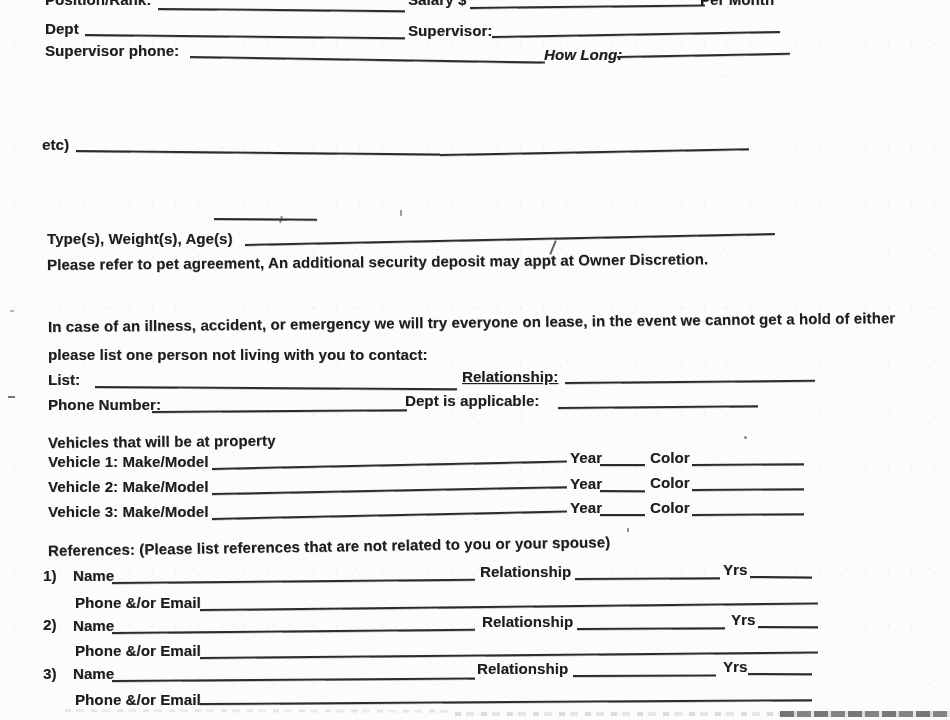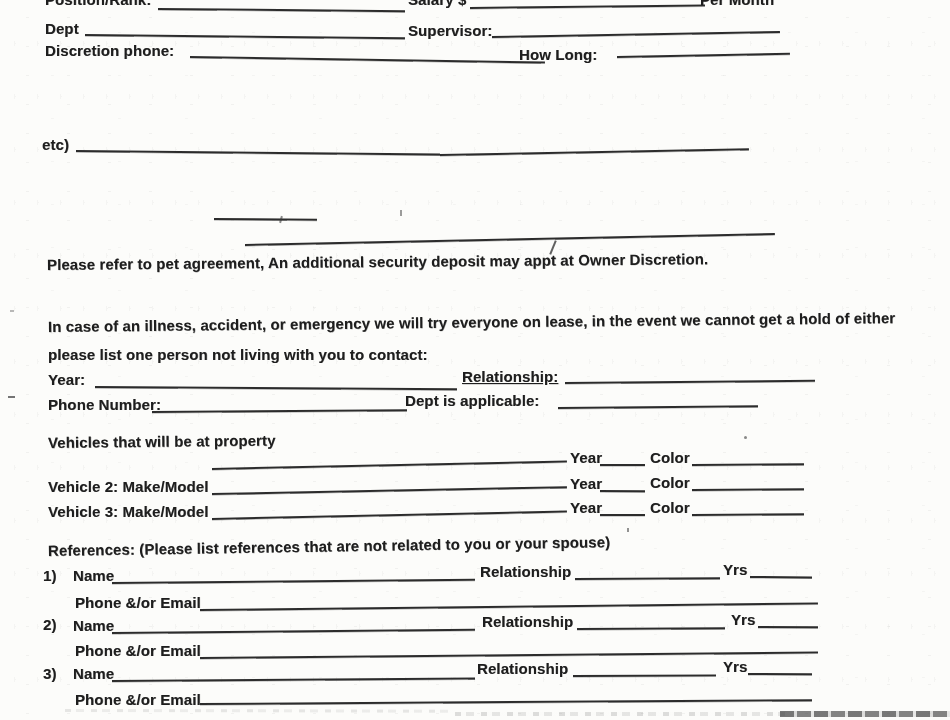--- a/index.html
+++ b/index.html
@@ -56,48 +56,50 @@
   <div class="ul" style="left:158px;top:8px;width:247px;transform:rotate(.5deg);"></div>
   <span class="t" style="left:408px;top:-9px;">Salary $</span>
   <div class="ul" style="left:470px;top:7px;width:235px;transform:rotate(-.6deg);"></div>
   <span class="t" style="left:700px;top:-9px;">Per Month</span>
 
   <span class="t" style="left:45px;top:20px;">Dept</span>
   <div class="ul" style="left:85px;top:34px;width:320px;transform:rotate(.6deg);"></div>
   <span class="t" style="left:408px;top:22px;">Supervisor:</span>
   <div class="ul" style="left:492px;top:36px;width:288px;transform:rotate(-1deg);"></div>
 
-  <span class="t" style="left:45px;top:42px;">Discretion phone:</span>
+  <span class="t" style="left:45px;top:42px;">Supervisor phone:</span>
   <div class="ul" style="left:190px;top:56px;width:355px;transform:rotate(.9deg);"></div>
-  <span class="t" style="left:519px;top:46px;">How Long:</span>
+  <span class="t" style="left:544px;top:46px;font-style:italic;">How Long:</span>
   <div class="ul" style="left:617px;top:56px;width:173px;transform:rotate(-1.1deg);"></div>
 
   <span class="t" style="left:42px;top:136px;">etc)</span>
   <div class="ul" style="left:76px;top:150px;width:364px;transform:rotate(.55deg);"></div>
   <div class="ul" style="left:440px;top:154px;width:309px;transform:rotate(-1.05deg);"></div>
 
   <div class="ul" style="left:214px;top:218px;width:103px;transform:rotate(.4deg);"></div>
+  <span class="t" style="left:47px;top:230px;">Type(s), Weight(s), Age(s)</span>
   <div class="ul" style="left:245px;top:244px;width:530px;transform:rotate(-1.2deg);"></div>
   <span class="t" style="left:47px;top:256px;transform:rotate(-.5deg);">Please refer to pet agreement, An additional security deposit may appt at Owner Discretion.</span>
 
   <span class="t" style="left:48px;top:318px;transform:rotate(-.6deg);">In case of an illness, accident, or emergency we will try everyone on lease, in the event we cannot get a hold of either</span>
   <span class="t" style="left:48px;top:346px;">please list one person not living with you to contact:</span>
 
-  <span class="t" style="left:48px;top:371px;">Year:</span>
+  <span class="t" style="left:48px;top:371px;">List:</span>
   <div class="ul" style="left:95px;top:386px;width:362px;transform:rotate(.35deg);"></div>
   <span class="t" style="left:462px;top:368px;text-decoration:underline;">Relationship:</span>
   <div class="ul" style="left:565px;top:382px;width:250px;transform:rotate(-.5deg);"></div>
 
   <span class="t" style="left:48px;top:396px;">Phone Number:</span>
   <div class="ul" style="left:152px;top:411px;width:255px;transform:rotate(-.4deg);"></div>
   <span class="t" style="left:405px;top:392px;">Dept is applicable:</span>
   <div class="ul" style="left:558px;top:407px;width:200px;transform:rotate(-.5deg);"></div>
 
   <span class="t" style="left:48px;top:434px;transform:rotate(-.6deg);">Vehicles that will be at property</span>
 
+  <span class="t" style="left:48px;top:453px;">Vehicle 1: Make/Model</span>
   <div class="ul" style="left:212px;top:468px;width:355px;transform:rotate(-1.2deg);"></div>
   <span class="t" style="left:570px;top:449px;">Year</span>
   <div class="ul" style="left:600px;top:464px;width:45px;"></div>
   <span class="t" style="left:650px;top:449px;">Color</span>
   <div class="ul" style="left:692px;top:464px;width:112px;transform:rotate(-.4deg);"></div>
 
   <span class="t" style="left:48px;top:478px;">Vehicle 2: Make/Model</span>
   <div class="ul" style="left:212px;top:493px;width:355px;transform:rotate(-1.1deg);"></div>
   <span class="t" style="left:570px;top:475px;">Year</span>
   <div class="ul" style="left:600px;top:490px;width:45px;transform:rotate(.3deg);"></div>

